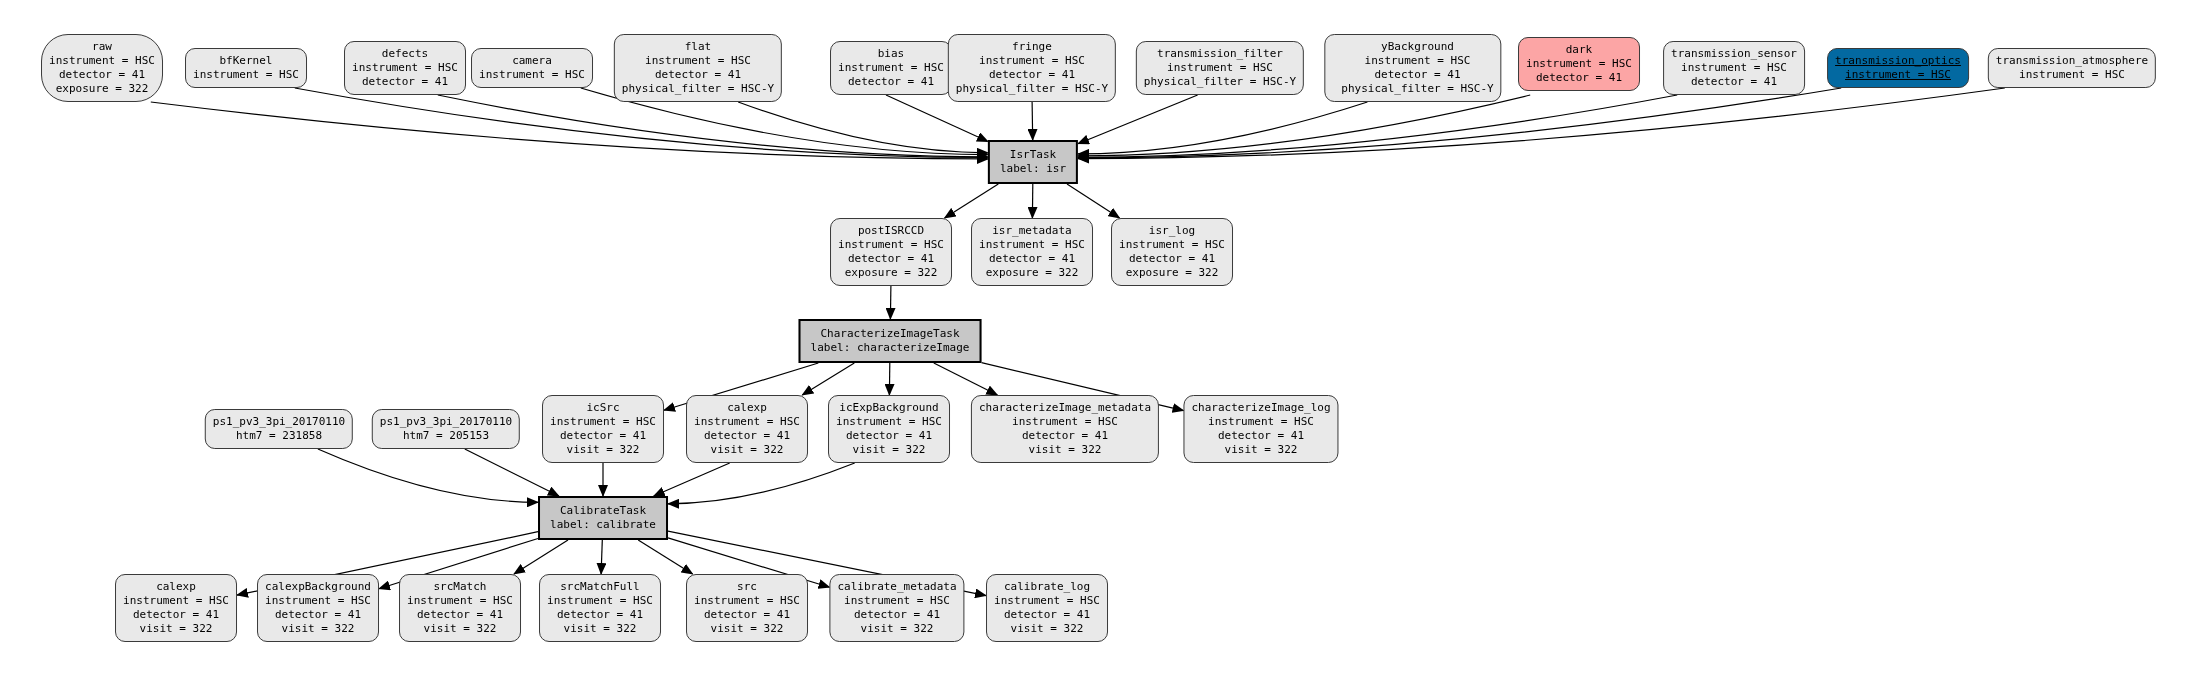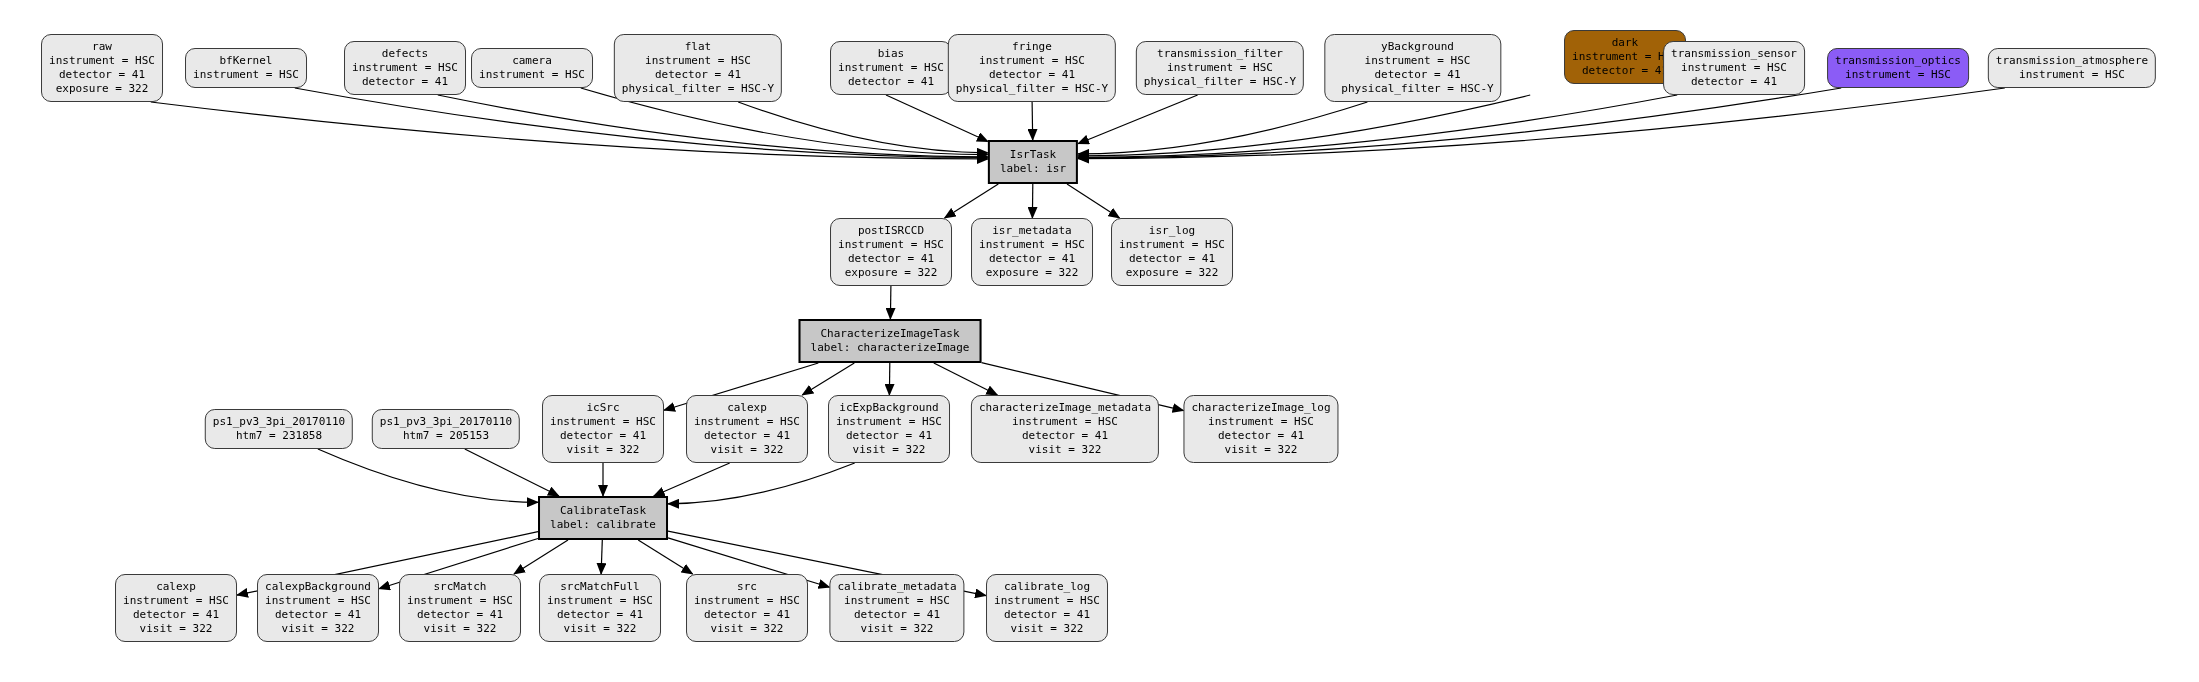--- a/index.html
+++ b/index.html
@@ -72,21 +72,21 @@
         <path d="M538.0,531.7 L237.0,595.1" fill="none" stroke="#000000" stroke-width="1.2" marker-end="url(#arrowhead)"></path>
         <path d="M538.0,538.5 L379.0,588.7" fill="none" stroke="#000000" stroke-width="1.2" marker-end="url(#arrowhead)"></path>
         <path d="M568.0,540.0 L514.0,574.0" fill="none" stroke="#000000" stroke-width="1.2" marker-end="url(#arrowhead)"></path>
         <path d="M602.3,540.0 L601.1,574.0" fill="none" stroke="#000000" stroke-width="1.2" marker-end="url(#arrowhead)"></path>
         <path d="M638.2,540.0 L692.6,574.0" fill="none" stroke="#000000" stroke-width="1.2" marker-end="url(#arrowhead)"></path>
         <path d="M668.0,537.9 L829.5,587.3" fill="none" stroke="#000000" stroke-width="1.2" marker-end="url(#arrowhead)"></path>
         <path d="M668.0,531.2 L986.0,595.6" fill="none" stroke="#000000" stroke-width="1.2" marker-end="url(#arrowhead)"></path>
       </g>
   </svg>
   <div id="node-layer">
-      <div class="node dataset" style="left: 102px; top: 68px; background: rgb(233, 233, 233); border-color: rgb(58, 58, 58);">
+      <div class="node dataset" style="left: 102px; top: 68px; background: rgb(233, 233, 233); border-color: rgb(58, 58, 58); border-radius: 27px;">
         <div>raw</div>
         <div>instrument = HSC</div>
         <div>detector = 41</div>
         <div>exposure = 322</div>
       </div>
       <div class="node dataset" style="left: 246px; top: 68px; background: rgb(233, 233, 233); border-color: rgb(58, 58, 58);">
         <div>bfKernel</div>
         <div>instrument = HSC</div>
       </div>
       <div class="node dataset" style="left: 389px; top: 68px; background: rgb(233, 233, 233); border-color: rgb(58, 58, 58); margin-left: 16px;">
@@ -119,31 +119,31 @@
         <div>transmission_filter</div>
         <div>instrument = HSC</div>
         <div>physical_filter = HSC-Y</div>
       </div>
       <div class="node dataset" style="left: 1413px; top: 68px; background: rgb(233, 233, 233); border-color: rgb(58, 58, 58); padding-left: 16px;">
         <div>yBackground</div>
         <div>instrument = HSC</div>
         <div>detector = 41</div>
         <div>physical_filter = HSC-Y</div>
       </div>
-      <div class="node dataset" style="left: 1579px; top: 57px; background: #a16207; border-color: rgb(58, 58, 58); margin-left: 46px;">
+      <div class="node dataset" style="left: 1579px; top: 64px; background: #fca5a5; border-color: rgb(58, 58, 58);">
         <div>dark</div>
         <div>instrument = HSC</div>
         <div>detector = 41</div>
       </div>
       <div class="node dataset" style="left: 1734px; top: 68px; background: rgb(233, 233, 233); border-color: rgb(58, 58, 58);">
         <div>transmission_sensor</div>
         <div>instrument = HSC</div>
         <div>detector = 41</div>
       </div>
-      <div class="node dataset" style="left: 1898px; top: 68px; background: #8b5cf6; border-color: rgb(58, 58, 58);">
+      <div class="node dataset" style="left: 1898px; top: 68px; background: #0369a1; border-color: rgb(58, 58, 58); text-decoration: underline;">
         <div>transmission_optics</div>
         <div>instrument = HSC</div>
       </div>
       <div class="node dataset" style="left: 2072px; top: 68px; background: rgb(233, 233, 233); border-color: rgb(58, 58, 58);">
         <div>transmission_atmosphere</div>
         <div>instrument = HSC</div>
       </div>
       <div class="node task" style="left: 1033px; top: 162px; background: rgb(199, 199, 199); border-color: rgb(0, 0, 0);">
         <div>IsrTask</div>
         <div>label: isr</div>

